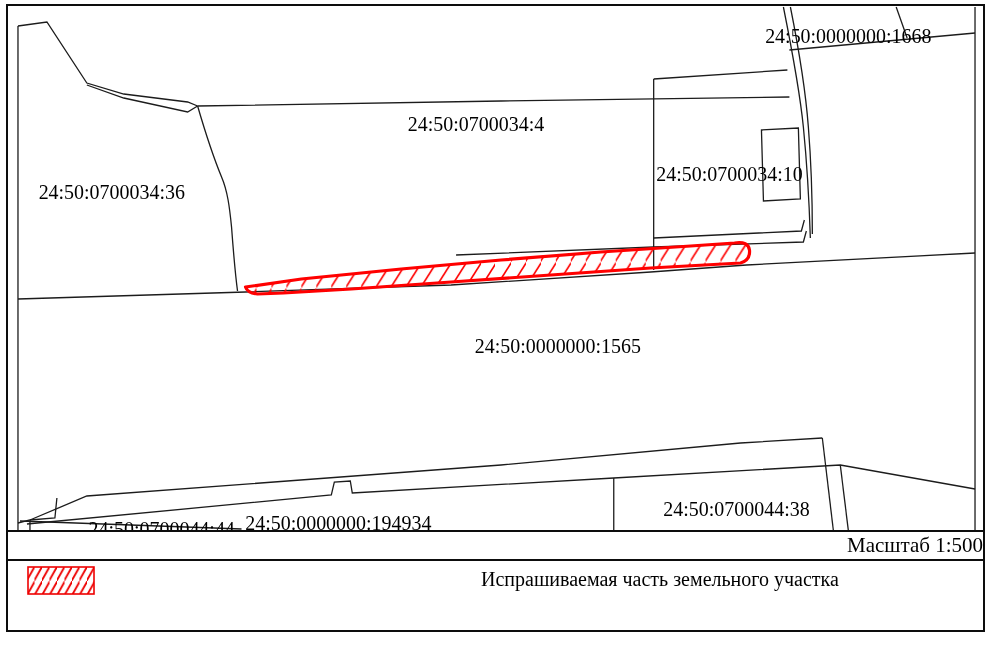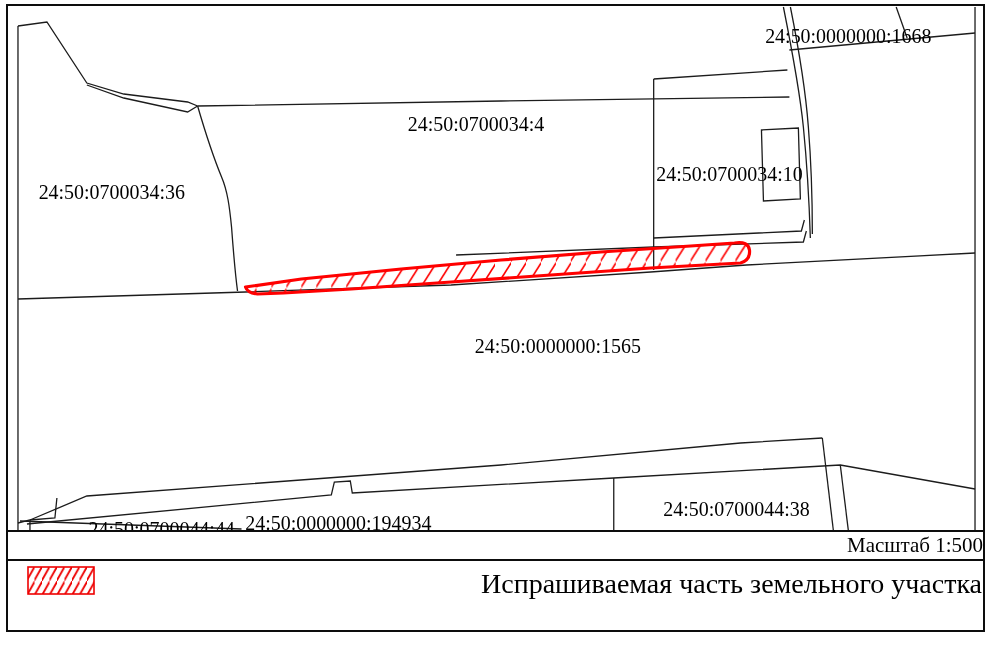--- a/index.html
+++ b/index.html
@@ -9,21 +9,21 @@
          border:2px solid #0d0d0d;box-sizing:border-box;background:#fff;}
   .map-area{position:relative;width:100%;height:524px;border-bottom:2px solid #0d0d0d;
             box-sizing:content-box;overflow:hidden;}
   .map-area svg{display:block;width:100%;height:100%;}
   .scale-row{height:27px;border-bottom:2px solid #0d0d0d;text-align:right;
              font-size:21px;line-height:26px;overflow:hidden;}
   .legend-head-row{height:27px;border-bottom:2px solid #0d0d0d;padding-left:7px;
                    font-size:21px;line-height:26px;box-sizing:border-box;overflow:hidden;}
   .legend-row{position:relative;height:44px;}
   .legend-swatch{position:absolute;left:19px;top:5px;width:68px;height:29px;}
-  .legend-label{position:absolute;left:473px;top:7px;font-size:28px;white-space:nowrap;}
+  .legend-label{position:absolute;left:473px;top:7px;font-size:20px;white-space:nowrap;}
   .map-text{font-family:"Liberation Serif","DejaVu Serif",serif;font-size:20px;fill:#000;}
 </style>
 </head>
 <body>
 
 <div class="viewport">
   <div class="sheet">
 
     <div class="map-area">
       <svg viewBox="6 4 977 524" preserveAspectRatio="none">

